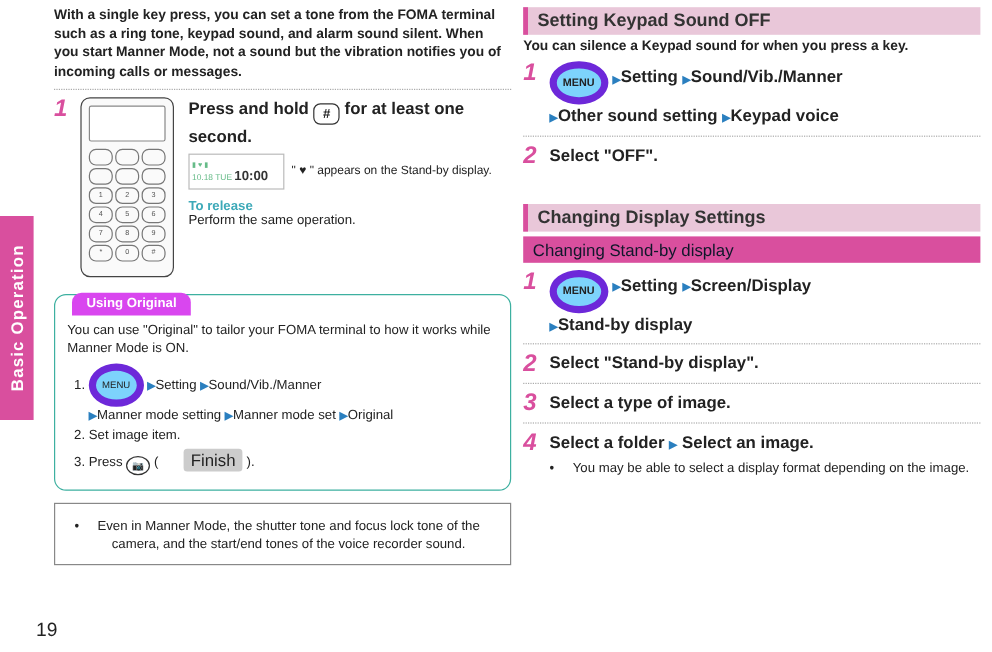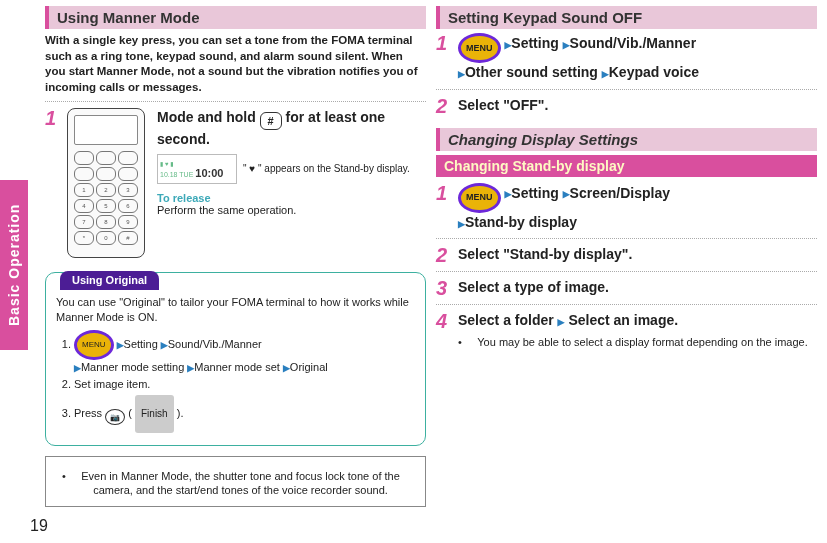--- a/index.html
+++ b/index.html
@@ -18,47 +18,46 @@
   .step-title { font-weight: bold; font-size: 14px; line-height: 1.3; }
   .phone-illustration { width: 78px; height: 150px; border: 1.5px solid #444; border-radius: 8px; background: #fafafa; flex-shrink: 0; position: relative; margin-right: 6px; }
   .phone-screen { position: absolute; top: 6px; left: 6px; right: 6px; height: 30px; background: #fff; border: 1px solid #888; border-radius: 2px; }
   .phone-keys { position: absolute; top: 42px; left: 6px; right: 6px; bottom: 6px; display: grid; grid-template-columns: repeat(3,1fr); grid-auto-rows: 14px; gap: 2px; }
   .phone-keys div { border: 0.8px solid #777; border-radius: 6px; font-size: 6px; display:flex; align-items:center; justify-content:center; color:#555; }
   .annot-row { display: flex; align-items: center; gap: 6px; margin-top: 6px; }
   .clock-box { border: 1px solid #bbb; width: 80px; height: 30px; padding: 2px; font-size:7px; color:#6b8; display:flex; flex-direction:column; justify-content:center; }
   .annot-text { font-size: 10px; line-height: 1.2; }
   .sub-label { color: #3da9b8; font-weight: bold; font-size: 11px; margin-top: 8px; }
   .tip-box { border: 1.5px solid #3db0a0; border-radius: 10px; padding: 22px 10px 10px 10px; margin-top: 14px; position: relative; font-size: 11px; line-height: 1.4; }
-  .tip-tab { position: absolute; top: -2px; left: 14px; background: #4c1d95; color: #fff; font-weight: bold; font-size: 11px; padding: 2px 12px; border-radius: 8px 8px 0 0; }
+  .tip-tab { position: absolute; top: -2px; left: 14px; background: #d946ef; color: #fff; font-weight: bold; font-size: 11px; padding: 2px 12px; border-radius: 8px 8px 0 0; }
   .note-box { border: 1px solid #888; padding: 8px 16px; margin-top: 10px; font-size: 11px; line-height: 1.4; }
   .arrow { color: #2a7fbf; font-weight: bold; }
   .arrow::before { content: "▶"; font-size: 9px; }
-  .menu-oval { display: inline-flex; align-items:center; justify-content:center; border: 3px solid #6d28d9; border-radius: 50%; height: 14px; padding: 12px 5px; font-size: 8px; vertical-align: middle; background:#eab308; }
+  .menu-oval { display: inline-flex; align-items:center; justify-content:center; border: 6px solid #6d28d9; border-radius: 50%; height: 14px; padding: 12px 5px; font-size: 8px; vertical-align: middle; background:#7dd3fc; }
   .menu-oval-lg { height: 18px; font-size: 9px; vertical-align: -3px; }
   .key-square { display:inline-flex; align-items:center; justify-content:center; border:1.5px solid #333; border-radius:6px; width:22px; height:18px; font-size:11px; vertical-align:-3px; }
   .round-key { display:inline-flex; align-items:center; justify-content:center; border:1.5px solid #333; border-radius:50%; width:20px; height:16px; font-size:8px; vertical-align:-3px; }
-  .finish-lbl { display:inline-block; background:#ccc; border-radius:3px; padding:12px 6px; font-size:10px; }
-  .sub-heading { background: #d94f9e; color: #fef9c3; font-weight: bold; font-size: 14px; padding: 3px 8px; margin: 4px 0 6px 0; }
+  .finish-lbl { display:inline-block; background:#ccc; border-radius:3px; padding:0 6px; font-size:14px;margin-left:18px; }
+  .sub-heading { background: #d94f9e; color: #0f172a; font-weight: normal; font-size: 14px; padding: 3px 8px; margin: 4px 0 6px 0; }
   .step-line-bold { font-weight: bold; font-size: 14px; line-height: 1.4; }
   .small-note { font-size: 11px; line-height: 1.35; margin-top: 4px; padding-left: 10px; position: relative; text-align: center; }
   .small-note::before { content: "•"; position: absolute; left: 0; }
   ol.tiplist { list-style: decimal; padding-left: 18px; margin-top: 4px; }
   ol.tiplist li { margin-bottom: 2px; }
 </style>
 </head>
 <body>
 
 <div class="side-tab">Basic Operation</div>
 <div class="page-number">19</div>
 
 <div class="page">
   <div class="cols">
 
     <div class="col">
-      <div class="heading">Using Manner Mode</div>
       <div class="intro">With a single key press, you can set a tone from the FOMA terminal such as a ring tone, keypad sound, and alarm sound silent. When you start Manner Mode, not a sound but the vibration notifies you of incoming calls or messages.</div>
       <div class="dotted"></div>
 
       <div class="step-row">
         <div class="step-num">1</div>
         <div class="phone-illustration">
           <div class="phone-screen"></div>
           <div class="phone-keys">
             <div></div>
               <div></div>
@@ -75,21 +74,21 @@
             <div>7</div>
               <div>8</div>
               <div>9</div>
             <div>*</div>
               <div>0</div>
               <div>#</div>
           </div>
         </div>
         <div class="step-body">
           <div class="step-title">
-            <span>Mode and hold </span>
+            <span>Press and hold </span>
             <span class="key-square">#</span>
             <span> for at least one second.</span>
           </div>
           <div class="annot-row">
             <div class="clock-box">
               <div style="font-size:6px;">▮ ♥ ▮</div>
               <div><span>10.18 TUE</span> <b style="font-size:11px;color:#333">10:00</b></div>
             </div>
             <div class="annot-text">" ♥ " appears on the Stand-by display.</div>
           </div>
@@ -119,38 +118,39 @@
         </ol>
       </div>
 
       <div class="note-box">
         <div class="small-note">Even in Manner Mode, the shutter tone and focus lock tone of the camera, and the start/end tones of the voice recorder sound.</div>
       </div>
     </div>
 
     <div class="col">
       <div class="heading">Setting Keypad Sound OFF</div>
+      <div style="font-weight:bold; font-size:11.5px; margin-bottom:6px;">You can silence a Keypad sound for when you press a key.</div>
 
       <div class="step-row">
         <div class="step-num">1</div>
         <div class="step-line-bold">
           <span class="menu-oval menu-oval-lg">MENU</span>
           <span class="arrow"></span><span>Setting</span>
           <span class="arrow"></span><span>Sound/Vib./Manner</span><br>
           <span class="arrow"></span><span>Other sound setting</span>
           <span class="arrow"></span><span>Keypad voice</span>
         </div>
       </div>
       <div class="dotted"></div>
       <div class="step-row">
         <div class="step-num">2</div>
         <div class="step-line-bold">Select "OFF".</div>
       </div>
 
-      <div class="heading" style="margin-top:12px;font-style:italic;">Changing Display Settings</div>
+      <div class="heading" style="margin-top:30px;">Changing Display Settings</div>
       <div class="sub-heading">Changing Stand-by display</div>
 
       <div class="step-row">
         <div class="step-num">1</div>
         <div class="step-line-bold">
           <span class="menu-oval menu-oval-lg">MENU</span>
           <span class="arrow"></span><span>Setting</span>
           <span class="arrow"></span><span>Screen/Display</span><br>
           <span class="arrow"></span><span>Stand-by display</span>
         </div>

